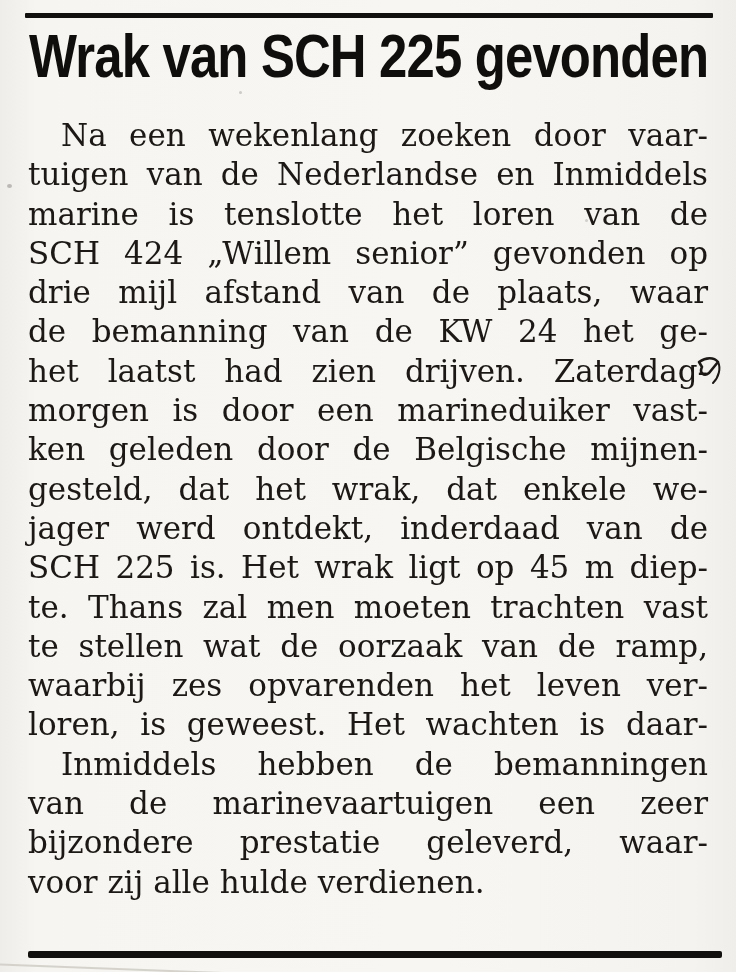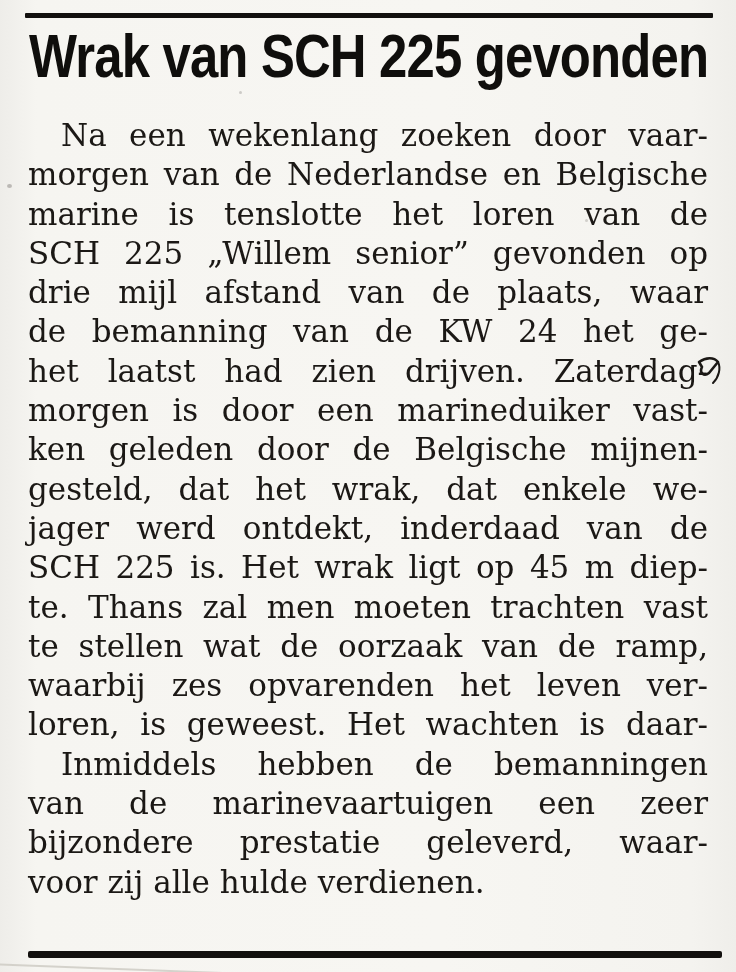--- a/index.html
+++ b/index.html
@@ -83,23 +83,23 @@
 <body>
 
 <div class="page">
 
   <div class="rule-top"></div>
 
   <h1 class="headline">Wrak van SCH 225 gevonden</h1>
 
   <div class="body-text">
     <div class="line indent"><span>Na een wekenlang zoeken door vaar-</span></div>
-    <div class="line"><span>morgen van de Nederlandse en Belgische</span></div>
+    <div class="line"><span>tuigen van de Nederlandse en Inmiddels</span></div>
     <div class="line"><span>marine is tenslotte het loren van de</span></div>
-    <div class="line"><span>SCH 225 „Willem senior” gevonden op</span></div>
+    <div class="line"><span>SCH 424 „Willem senior” gevonden op</span></div>
     <div class="line"><span>drie mijl afstand van de plaats, waar</span></div>
     <div class="line"><span>de bemanning van de KW 24 het ge-</span></div>
     <div class="line">
       <span>het laatst had zien drijven. Zaterdag-</span><span class="artifact"><svg width="30" height="32" viewBox="0 0 30 32" xmlns="http://www.w3.org/2000/svg">
             <path d="M2 7 C9 2 17 2 21 7 L12 18 C7 22 2 18 5 12 Z" fill="none" stroke="#1b1815" stroke-width="2.6" stroke-linejoin="round"></path>
             <path d="M21 7 C24 13 22 22 16 28" fill="none" stroke="#1b1815" stroke-width="2" stroke-linecap="round"></path>
           </svg></span>
     </div>
     <div class="line"><span>morgen is door een marineduiker vast-</span></div>
     <div class="line"><span>ken geleden door de Belgische mijnen-</span></div>

